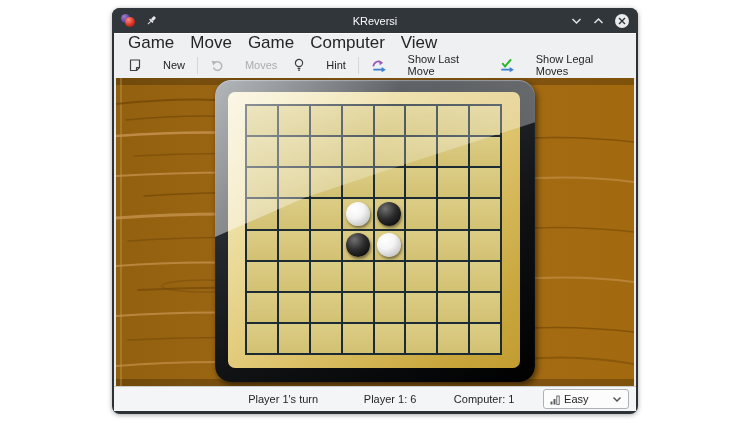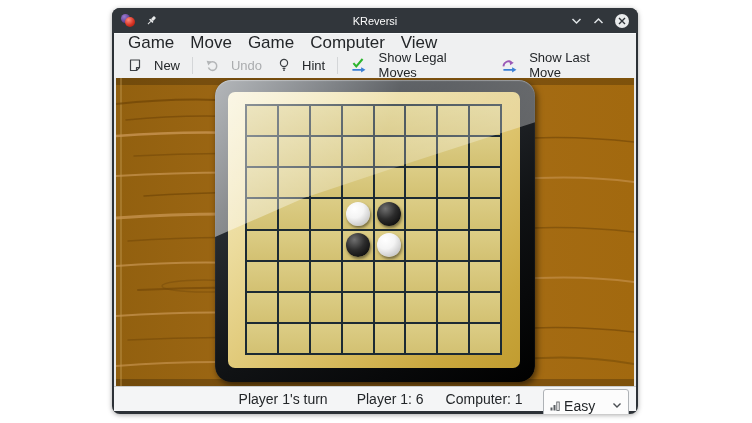--- a/index.html
+++ b/index.html
@@ -29,22 +29,22 @@
   .close-circle { width:14px; height:14px; border-radius:50%; background:#e9ebec;
                   display:flex; align-items:center; justify-content:center; }
 
   
   .menubar { height:19px; background:#eff0f1; border-top:1px solid #f8fafb;
              display:flex; align-items:center; padding:0 6px; flex:0 0 auto;
              margin:0 2px; }
   .menu-item { padding:16px 8px; font-size:17px; color:#232629; line-height:18px; }
   .toolbar { height:26px; background:#eff0f1; display:flex; align-items:center;
              padding:0 6px; flex:0 0 auto; margin:0 2px; }
-  .tool-btn { display:flex; align-items:center; gap:12px; padding:0 8px; height:22px;
-              font-size:13px; color:#232629; border-radius:2px; }
+  .tool-btn { display:flex; align-items:center; gap:21px; padding:0 8px; height:22px;
+              font-size:11px; color:#232629; border-radius:2px; }
   .tool-btn.disabled { color:#aaacae; }
   .tool-sep { width:1px; height:17px; background:#d4d6d8; margin:0 4px; }
 
   
   .wood { position:relative; flex:1 1 auto; margin:0 2px; overflow:hidden;
           border-left:2px solid #e6e8e9; border-right:2px solid #e6e8e9;
           background:#a06812; }
   .wood svg.bg { position:absolute; inset:0; width:100%; height:100%; }
 
   
@@ -64,24 +64,24 @@
   .piece { position:absolute; left:50%; top:50%; width:24px; height:24px; margin:-12px 0 0 -12px;
            border-radius:50%; box-shadow:1px 2px 3px rgba(0,0,0,.45); }
   .piece.white { background:radial-gradient(circle at 35% 28%, #ffffff 0%, #f4f4f4 40%, #cfcfcf 72%, #b2b2b2 100%); }
   .piece.black { background:radial-gradient(circle at 35% 28%, #707070 0%, #2c2c2c 45%, #000000 100%); }
   .gloss { position:absolute; inset:0; border-radius:16px; pointer-events:none;
            background:linear-gradient(108deg, rgba(255,255,255,.55) 0%, rgba(255,255,255,.22) 45%, rgba(255,255,255,.38) 100%);
            clip-path:polygon(0 0, 100% 0, 100% 14%, 62% 27%, 28% 39%, 0 52%); }
 
   
   .statusbar { height:25px; background:#f4f5f6; border-top:1px solid #c9cccd;
-               position:relative; flex:0 0 auto; margin:0 2px 3px 2px; font-size:14px; color:#232629; }
+               position:relative; flex:0 0 auto; margin:0 2px 3px 2px; font-size:11px; color:#232629; }
   .status-label { position:absolute; top:50%; transform:translate(-50%,-50%); white-space:nowrap; }
   .turn { left:32.4%; }  .p1 { left:52.9%; }  .comp { left:70.9%; }
-  .difficulty { position:absolute; left:82.2%; top:2px; width:86px; height:33px;
+  .difficulty { position:absolute; left:82.2%; top:2px; width:86px; height:20px;
                 background:#fcfcfc; border:1px solid #aeb2b6; border-radius:3px;
                 display:flex; align-items:center; gap:4px; padding:0 6px; }
   .difficulty .chev { margin-left:auto; }
 </style>
 </head>
 <body>
 
 <div class="window">
 
   <div class="titlebar">
@@ -133,47 +133,47 @@
         <path d="M11.5 9.5 H8.5 V12.5" fill="none" stroke="#3c4045" stroke-width="1.2" stroke-linejoin="round"></path>
       </svg>
       <span>New</span>
     </div>
     <div class="tool-sep"></div>
     <div class="tool-btn disabled">
       <svg width="14" height="13" viewBox="0 0 14 13">
         <path d="M4.2 4.2 A4.3 4.3 0 1 1 3.4 8.6" fill="none" stroke="#b3b5b7" stroke-width="1.5"></path>
         <polygon points="1.6,1.8 6.4,2.6 3.4,6.4" fill="#b3b5b7"></polygon>
       </svg>
-      <span>Undo</span>
+      <span>Moves</span>
     </div>
     <div class="tool-btn">
       <svg width="12" height="14" viewBox="0 0 12 14">
         <circle cx="6" cy="5" r="3.6" fill="none" stroke="#3c4045" stroke-width="1.2"></circle>
         <line x1="4.6" y1="10.3" x2="7.4" y2="10.3" stroke="#3c4045" stroke-width="1.2"></line>
         <line x1="5" y1="12.2" x2="7" y2="12.2" stroke="#3c4045" stroke-width="1.2"></line>
       </svg>
       <span>Hint</span>
     </div>
     <div class="tool-sep"></div>
-    <div class="tool-btn">
-      <svg width="17" height="15" viewBox="0 0 17 15">
-        <path d="M2.5 12 H12.5" stroke="#3b7fd4" stroke-width="1.8" fill="none"></path>
-        <polygon points="11.5,9.2 16,12 11.5,14.8" fill="#3b7fd4"></polygon>
-        <polyline points="3.5,5 6.5,8.5 13,0.8" fill="none" stroke="#2db52d" stroke-width="2.1"></polyline>
-      </svg>
-      <span>Show Legal Moves</span>
-    </div>
     <div class="tool-btn">
       <svg width="17" height="15" viewBox="0 0 17 15">
         <path d="M2.5 12 H12.5" stroke="#3b7fd4" stroke-width="1.8" fill="none"></path>
         <polygon points="11.5,9.2 16,12 11.5,14.8" fill="#3b7fd4"></polygon>
         <path d="M2.5 8.5 C3 3.5, 8 2, 10.5 4.2" fill="none" stroke="#9b59b6" stroke-width="1.9"></path>
         <polygon points="8.8,2.2 13.2,4.6 9.4,7.2" fill="#9b59b6"></polygon>
       </svg>
       <span>Show Last Move</span>
+    </div>
+    <div class="tool-btn">
+      <svg width="17" height="15" viewBox="0 0 17 15">
+        <path d="M2.5 12 H12.5" stroke="#3b7fd4" stroke-width="1.8" fill="none"></path>
+        <polygon points="11.5,9.2 16,12 11.5,14.8" fill="#3b7fd4"></polygon>
+        <polyline points="3.5,5 6.5,8.5 13,0.8" fill="none" stroke="#2db52d" stroke-width="2.1"></polyline>
+      </svg>
+      <span>Show Legal Moves</span>
     </div>
   </div>
 
   <div class="wood">
     <svg class="bg" viewBox="0 0 518 308" preserveAspectRatio="none">
       <defs>
         <linearGradient id="wg" x1="0" y1="0" x2="1" y2="0">
           <stop offset="0" stop-color="#92600f"></stop>
           <stop offset="0.5" stop-color="#a86e18"></stop>
           <stop offset="1" stop-color="#a2690f"></stop>

